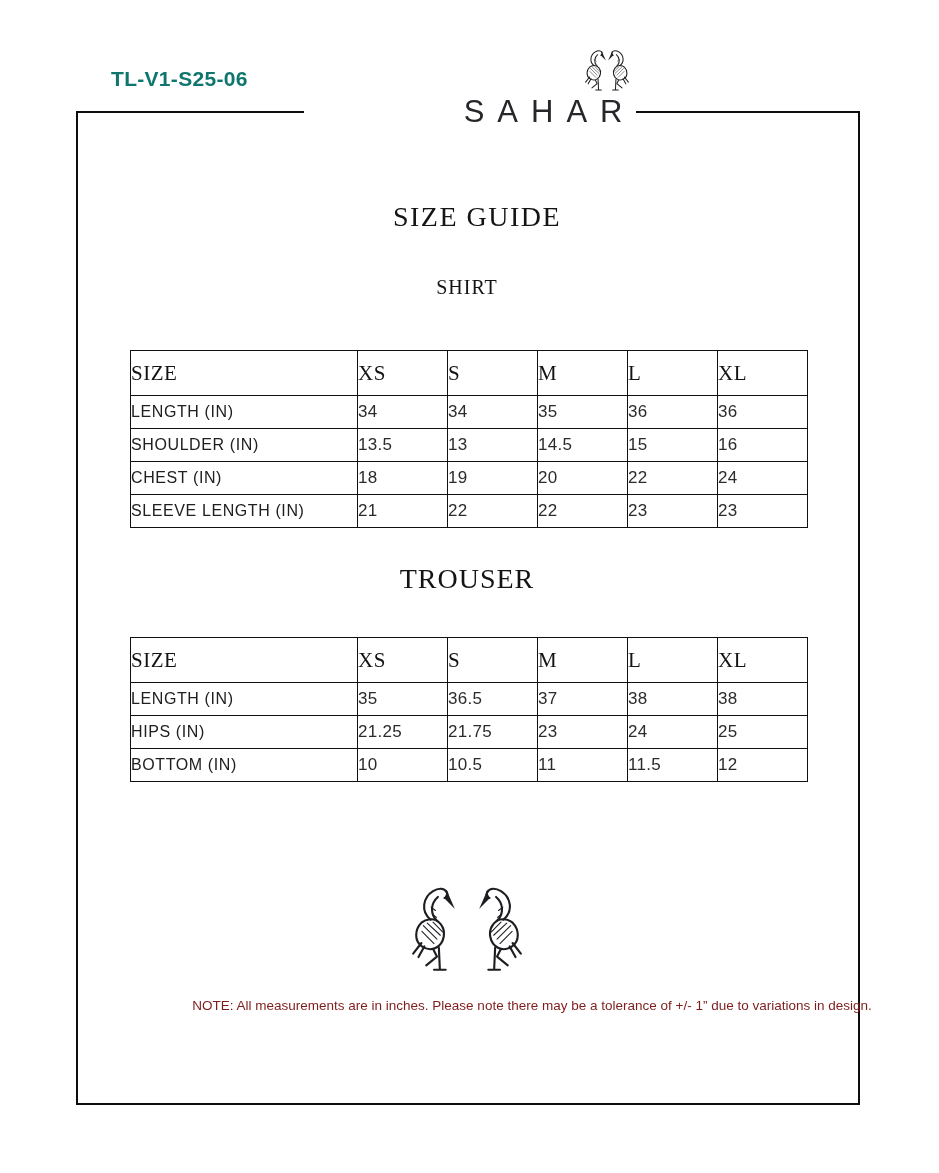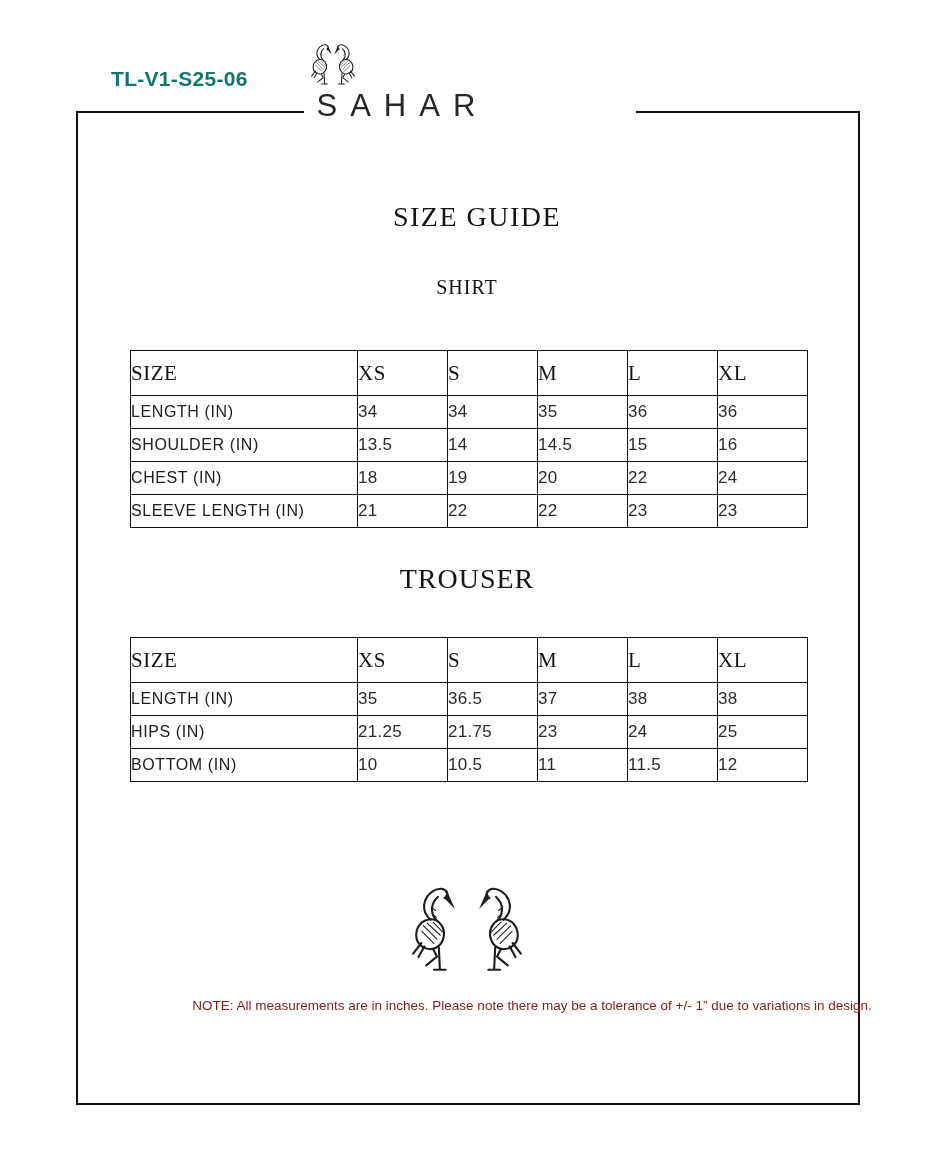--- a/index.html
+++ b/index.html
@@ -5,23 +5,23 @@
   html,body{margin:0;padding:0;background:#fff;}
   .page{position:relative;width:939px;height:1173px;background:#fff;
         font-family:"Liberation Sans",sans-serif;color:#1c1c1e;overflow:hidden;}
 
   .code{position:absolute;left:85px;top:67px;font-size:21px;font-weight:700;
         letter-spacing:.3px;color:#0f766e;margin-left:26px;}
 
   .frame{position:absolute;left:76px;top:111px;width:780px;height:990px;
          border:2px solid #0d0d0d;}
 
-  .toplogo{position:absolute;left:50%;top:40px;transform:translateX(-50%);
+  .toplogo{position:absolute;left:50%;top:46px;transform:translateX(-50%);
            width:332px;background:#fff;z-index:2;display:flex;
-           flex-direction:column;align-items:flex-start;}
+           flex-direction:column;align-items:flex-end;}
   .toplogo .birds{width:58px;height:47px;}
   .wordmark{font-size:31px;letter-spacing:13px;padding-left:13px;
             color:#26262b;margin-top:1px;font-weight:400;}
 
   .h-serif{position:absolute;left:76px;width:782px;text-align:center;
            font-family:"Liberation Serif",serif;color:#141416;z-index:1;}
   .h1{top:201px;font-size:28px;letter-spacing:1.5px;padding-left:10px;}
   .h2{top:276px;font-size:20px;letter-spacing:1px;}
   .h3{top:563px;font-size:28px;letter-spacing:1px;}
 
@@ -108,21 +108,21 @@
         <td class="rowlabel">LENGTH (IN)</td>
         <td>34</td>
         <td>34</td>
         <td>35</td>
         <td>36</td>
         <td>36</td>
       </tr>
       <tr>
         <td class="rowlabel">SHOULDER (IN)</td>
         <td>13.5</td>
-        <td>14</td>
+        <td>13</td>
         <td>14.5</td>
         <td>15</td>
         <td>16</td>
       </tr>
       <tr>
         <td class="rowlabel">CHEST (IN)</td>
         <td>18</td>
         <td>19</td>
         <td>20</td>
         <td>22</td>

